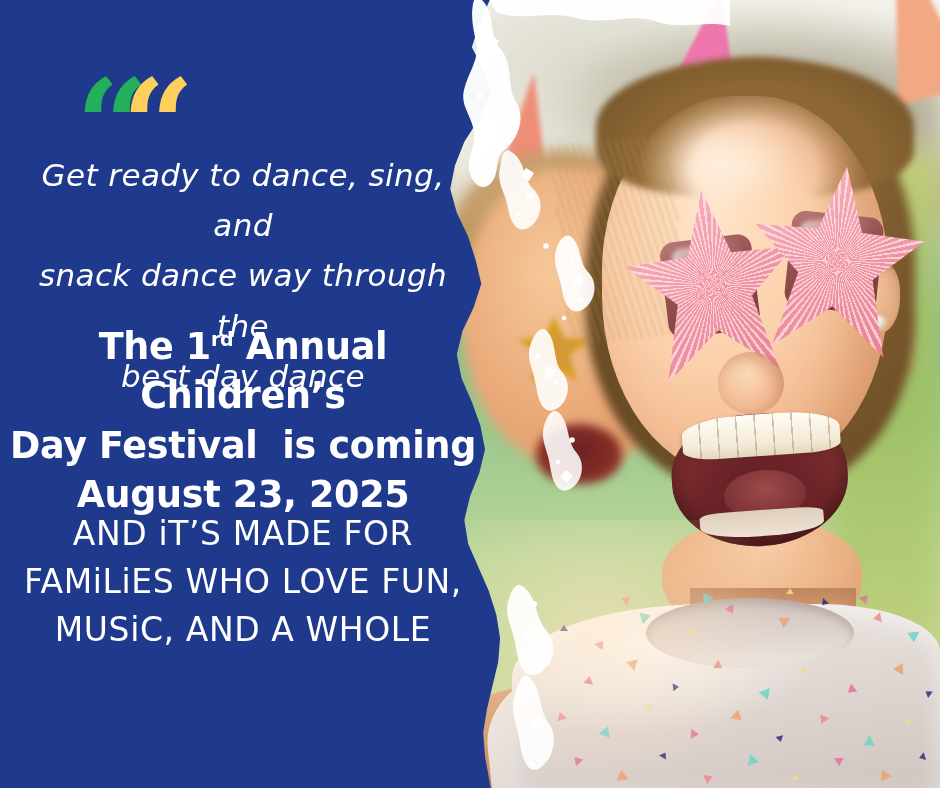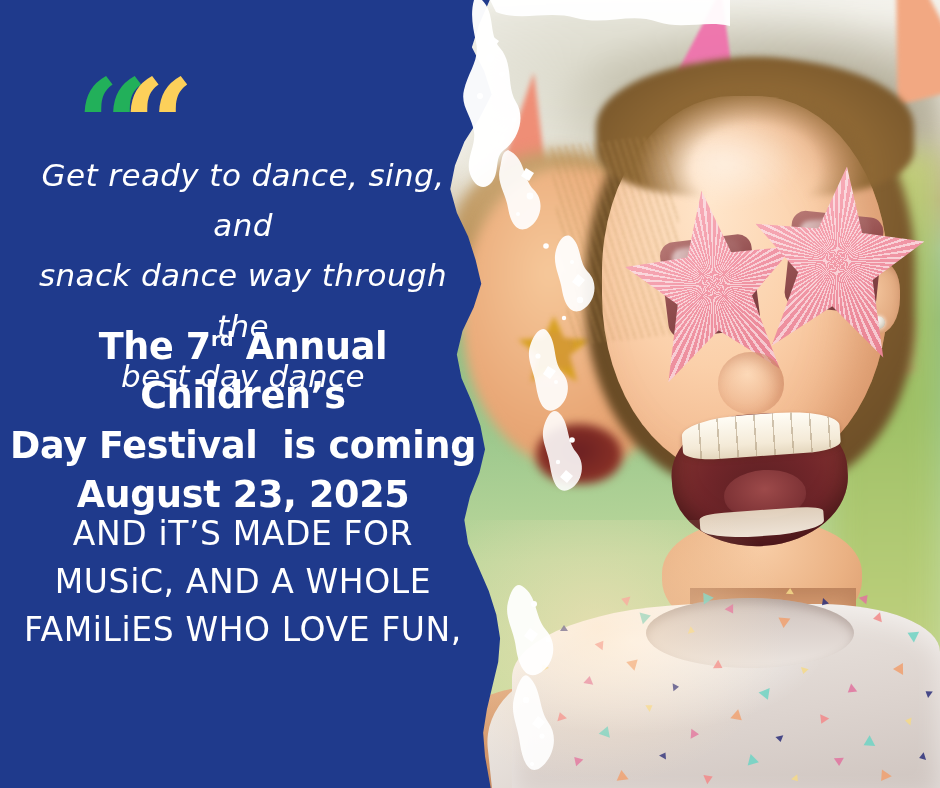--- a/index.html
+++ b/index.html
@@ -643,24 +643,24 @@
       <span class="qm green">“</span>
       <span class="qm yellow">“</span>
     </div>
 
     <div class="script-block">
       <div>Get ready to dance, sing, and</div>
       <div>snack dance way through the</div>
       <div>best day dance</div>
     </div>
 
-    <div class="headline"><span>The 7</span><sup>rd</sup><span> Annual Children’s
+    <div class="headline"><span>The 1</span><sup>rd</sup><span> Annual Children’s
 Day Festival  is coming
 August 23, 2025</span></div>
 
     <div class="subhead">
       <div>AND iT’S MADE FOR</div>
+      <div>FAMiLiES WHO LOVE FUN,</div>
       <div>MUSiC, AND A WHOLE</div>
-      <div>FAMiLiES WHO LOVE FUN,</div>
     </div>
 
   </div>
 </div>
 
 </body></html>

